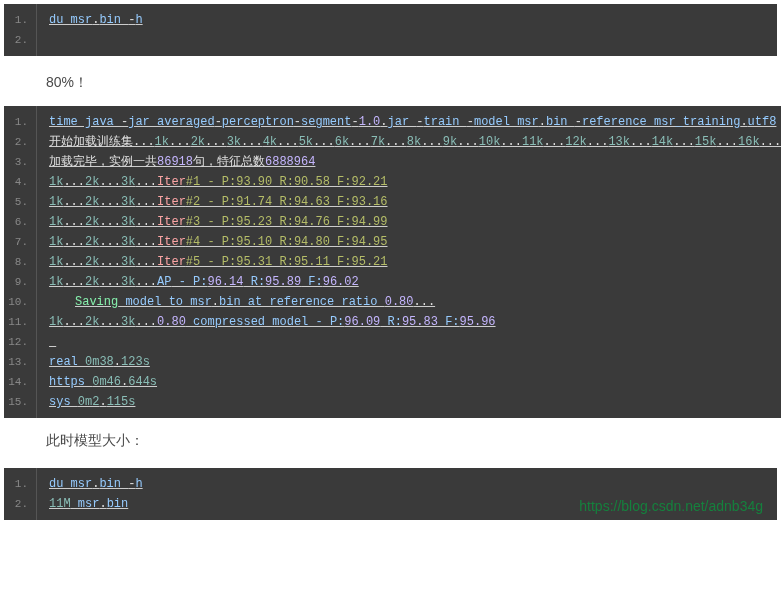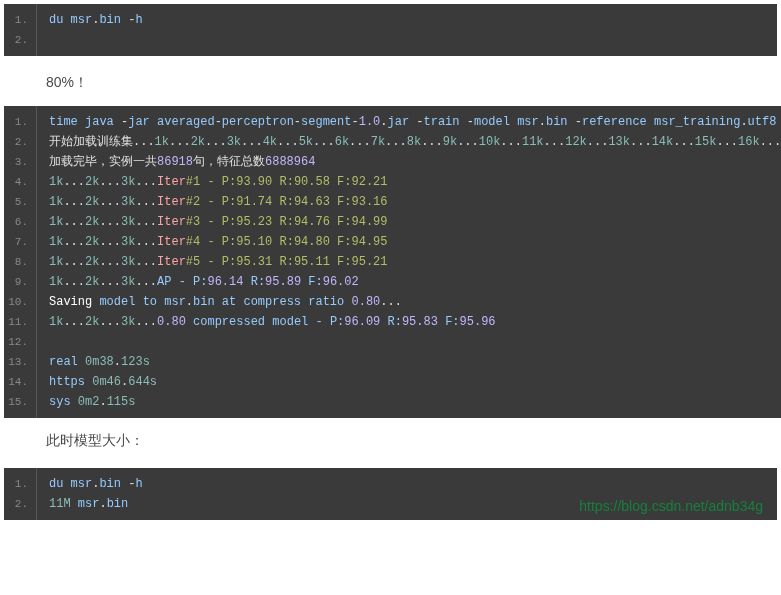--- a/index.html
+++ b/index.html
@@ -34,25 +34,26 @@
   }
   .code-lines {
     padding: 6px 0;
     flex: 1;
     white-space: nowrap;
   }
   .code-lines div {
     padding: 2px 0 2px 12px;
     line-height: 16px;
     height: 16px;
+    text-decoration: underline;
   }
   .kw-blue { color: #96cbfe; }
   .kw-teal { color: #8abeb7; }
   .kw-white { color: #e0e0e0; }
-  .kw-green { color: #ffffff; }
+  .kw-green { color: #86efac; margin-left: 26px; }
   .kw-purple { color: #c4b5fd; }
   .kw-tan { color: #fca5a5; }
   .kw-grey { color: #b5bd68; }
   .text-para {
     padding: 14px 46px;
     font-family: -apple-system, Helvetica, Arial, sans-serif;
     font-size: 14px;
     color: #4a4a4a;
   }
   .watermark {
@@ -107,21 +108,21 @@
   <div class="code-lines">
     <div><span class="kw-blue">time java </span><span class="kw-white">-</span><span class="kw-blue">jar averaged</span><span class="kw-white">-</span><span class="kw-blue">perceptron</span><span class="kw-white">-</span><span class="kw-blue">segment</span><span class="kw-white">-</span><span class="kw-purple">1.0</span><span class="kw-white">.</span><span class="kw-blue">jar </span><span class="kw-white">-</span><span class="kw-blue">train </span><span class="kw-white">-</span><span class="kw-blue">model msr</span><span class="kw-white">.</span><span class="kw-blue">bin </span><span class="kw-white">-</span><span class="kw-blue">reference msr_training</span><span class="kw-white">.</span><span class="kw-blue">utf8 </span></div>
     <div><span class="kw-white">开始加载训练集</span><span class="kw-white">...</span><span class="kw-teal">1k</span><span class="kw-white">...</span><span class="kw-teal">2k</span><span class="kw-white">...</span><span class="kw-teal">3k</span><span class="kw-white">...</span><span class="kw-teal">4k</span><span class="kw-white">...</span><span class="kw-teal">5k</span><span class="kw-white">...</span><span class="kw-teal">6k</span><span class="kw-white">...</span><span class="kw-teal">7k</span><span class="kw-white">...</span><span class="kw-teal">8k</span><span class="kw-white">...</span><span class="kw-teal">9k</span><span class="kw-white">...</span><span class="kw-teal">10k</span><span class="kw-white">...</span><span class="kw-teal">11k</span><span class="kw-white">...</span><span class="kw-teal">12k</span><span class="kw-white">...</span><span class="kw-teal">13k</span><span class="kw-white">...</span><span class="kw-teal">14k</span><span class="kw-white">...</span><span class="kw-teal">15k</span><span class="kw-white">...</span><span class="kw-teal">16k</span><span class="kw-white">...</span></div>
     <div><span class="kw-white">加载完毕，实例一共</span><span class="kw-purple">86918</span><span class="kw-white">句，特征总数</span><span class="kw-purple">6888964</span></div>
     <div><span class="kw-teal">1k</span><span class="kw-white">...</span><span class="kw-teal">2k</span><span class="kw-white">...</span><span class="kw-teal">3k</span><span class="kw-white">...</span><span class="kw-tan">Iter</span><span class="kw-grey">#1 - P:93.90 R:90.58 F:92.21</span></div>
     <div><span class="kw-teal">1k</span><span class="kw-white">...</span><span class="kw-teal">2k</span><span class="kw-white">...</span><span class="kw-teal">3k</span><span class="kw-white">...</span><span class="kw-tan">Iter</span><span class="kw-grey">#2 - P:91.74 R:94.63 F:93.16</span></div>
     <div><span class="kw-teal">1k</span><span class="kw-white">...</span><span class="kw-teal">2k</span><span class="kw-white">...</span><span class="kw-teal">3k</span><span class="kw-white">...</span><span class="kw-tan">Iter</span><span class="kw-grey">#3 - P:95.23 R:94.76 F:94.99</span></div>
     <div><span class="kw-teal">1k</span><span class="kw-white">...</span><span class="kw-teal">2k</span><span class="kw-white">...</span><span class="kw-teal">3k</span><span class="kw-white">...</span><span class="kw-tan">Iter</span><span class="kw-grey">#4 - P:95.10 R:94.80 F:94.95</span></div>
     <div><span class="kw-teal">1k</span><span class="kw-white">...</span><span class="kw-teal">2k</span><span class="kw-white">...</span><span class="kw-teal">3k</span><span class="kw-white">...</span><span class="kw-tan">Iter</span><span class="kw-grey">#5 - P:95.31 R:95.11 F:95.21</span></div>
     <div><span class="kw-teal">1k</span><span class="kw-white">...</span><span class="kw-teal">2k</span><span class="kw-white">...</span><span class="kw-teal">3k</span><span class="kw-white">...</span><span class="kw-blue">AP</span><span class="kw-blue"> - P:</span><span class="kw-purple">96.14</span><span class="kw-blue"> R:</span><span class="kw-purple">95.89</span><span class="kw-blue"> F:</span><span class="kw-purple">96.02</span></div>
-    <div><span class="kw-green">Saving</span><span class="kw-blue"> model to msr</span><span class="kw-white">.</span><span class="kw-blue">bin at compress ratio </span><span class="kw-purple">0.80</span><span class="kw-white">...</span></div>
+    <div><span class="kw-green">Saving</span><span class="kw-blue"> model to msr</span><span class="kw-white">.</span><span class="kw-blue">bin at reference ratio </span><span class="kw-purple">0.80</span><span class="kw-white">...</span></div>
     <div><span class="kw-teal">1k</span><span class="kw-white">...</span><span class="kw-teal">2k</span><span class="kw-white">...</span><span class="kw-teal">3k</span><span class="kw-white">...</span><span class="kw-purple">0.80</span><span class="kw-blue"> compressed model - P:</span><span class="kw-purple">96.09</span><span class="kw-blue"> R:</span><span class="kw-purple">95.83</span><span class="kw-blue"> F:</span><span class="kw-purple">95.96</span></div>
     <div>&nbsp;</div>
     <div><span class="kw-blue">real    </span><span class="kw-teal">0m38</span><span class="kw-white">.</span><span class="kw-teal">123s</span></div>
     <div><span class="kw-blue">https    </span><span class="kw-teal">0m46</span><span class="kw-white">.</span><span class="kw-teal">644s</span></div>
     <div><span class="kw-blue">sys     </span><span class="kw-teal">0m2</span><span class="kw-white">.</span><span class="kw-teal">115s</span></div>
   </div>
 </div>
 </div>
 
 <div class="text-para">此时模型大小：</div>

